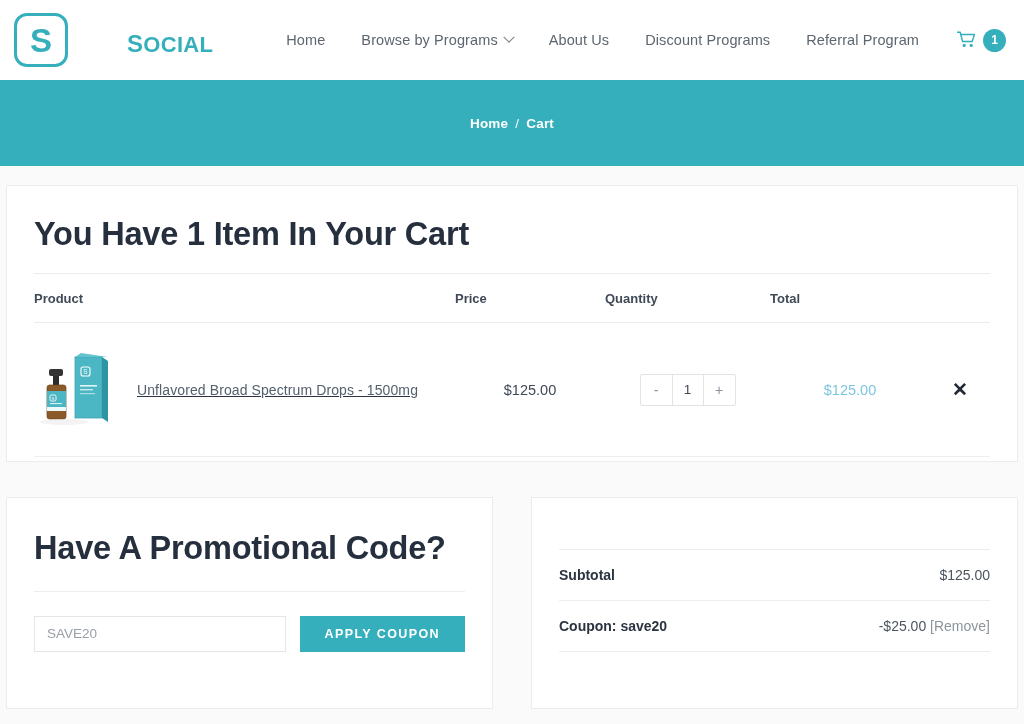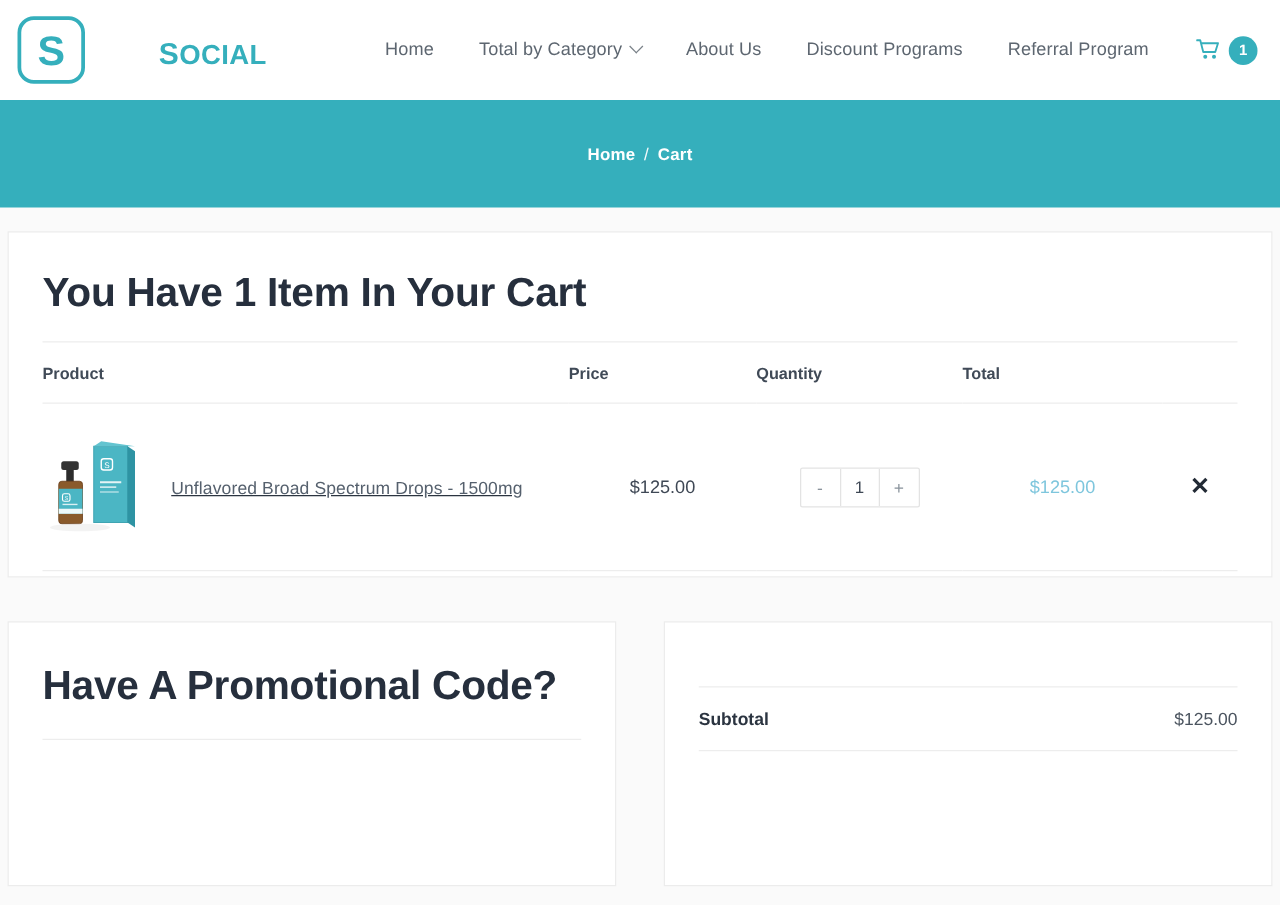--- a/index.html
+++ b/index.html
@@ -285,21 +285,21 @@
   <div class="brand">
     <div class="brand-mark">S</div>
     <div class="brand-name">Social</div>
   </div>
 
   <nav class="nav">
     <div class="nav-item">
       <span>Home</span>
     </div>
     <div class="nav-item">
-      <span>Total by Category</span>
+      <span>Browse by Programs</span>
       <span class="chev"></span>
     </div>
     <div class="nav-item">
       <span>About Us</span>
     </div>
     <div class="nav-item">
       <span>Discount Programs</span>
     </div>
     <div class="nav-item">
       <span>Referral Program</span>
@@ -386,26 +386,34 @@
         </tr>
       </tbody>
     </table>
   </div>
 
   <div class="bottom">
 
     <div class="panel">
       <h2>Have A Promotional Code?</h2>
       <div class="rule"></div>
+      <div class="coupon-row">
+        <input class="coupon-input" type="text" placeholder="SAVE20" style="">
+        <button class="apply-btn">APPLY COUPON</button>
+      </div>
     </div>
 
     <div class="panel">
       <div class="rule"></div>
 
       <div class="tot-row">
         <span class="tot-label">Subtotal</span>
         <span class="tot-val">$125.00</span>
       </div>
 
+      <div class="tot-row">
+        <span class="tot-label">Coupon: save20</span>
+        <span class="tot-val"><span>-$25.00 </span><span class="remove-link">[Remove]</span></span>
+      </div>
     </div>
 
   </div>
 </div>
 
 </body></html>

